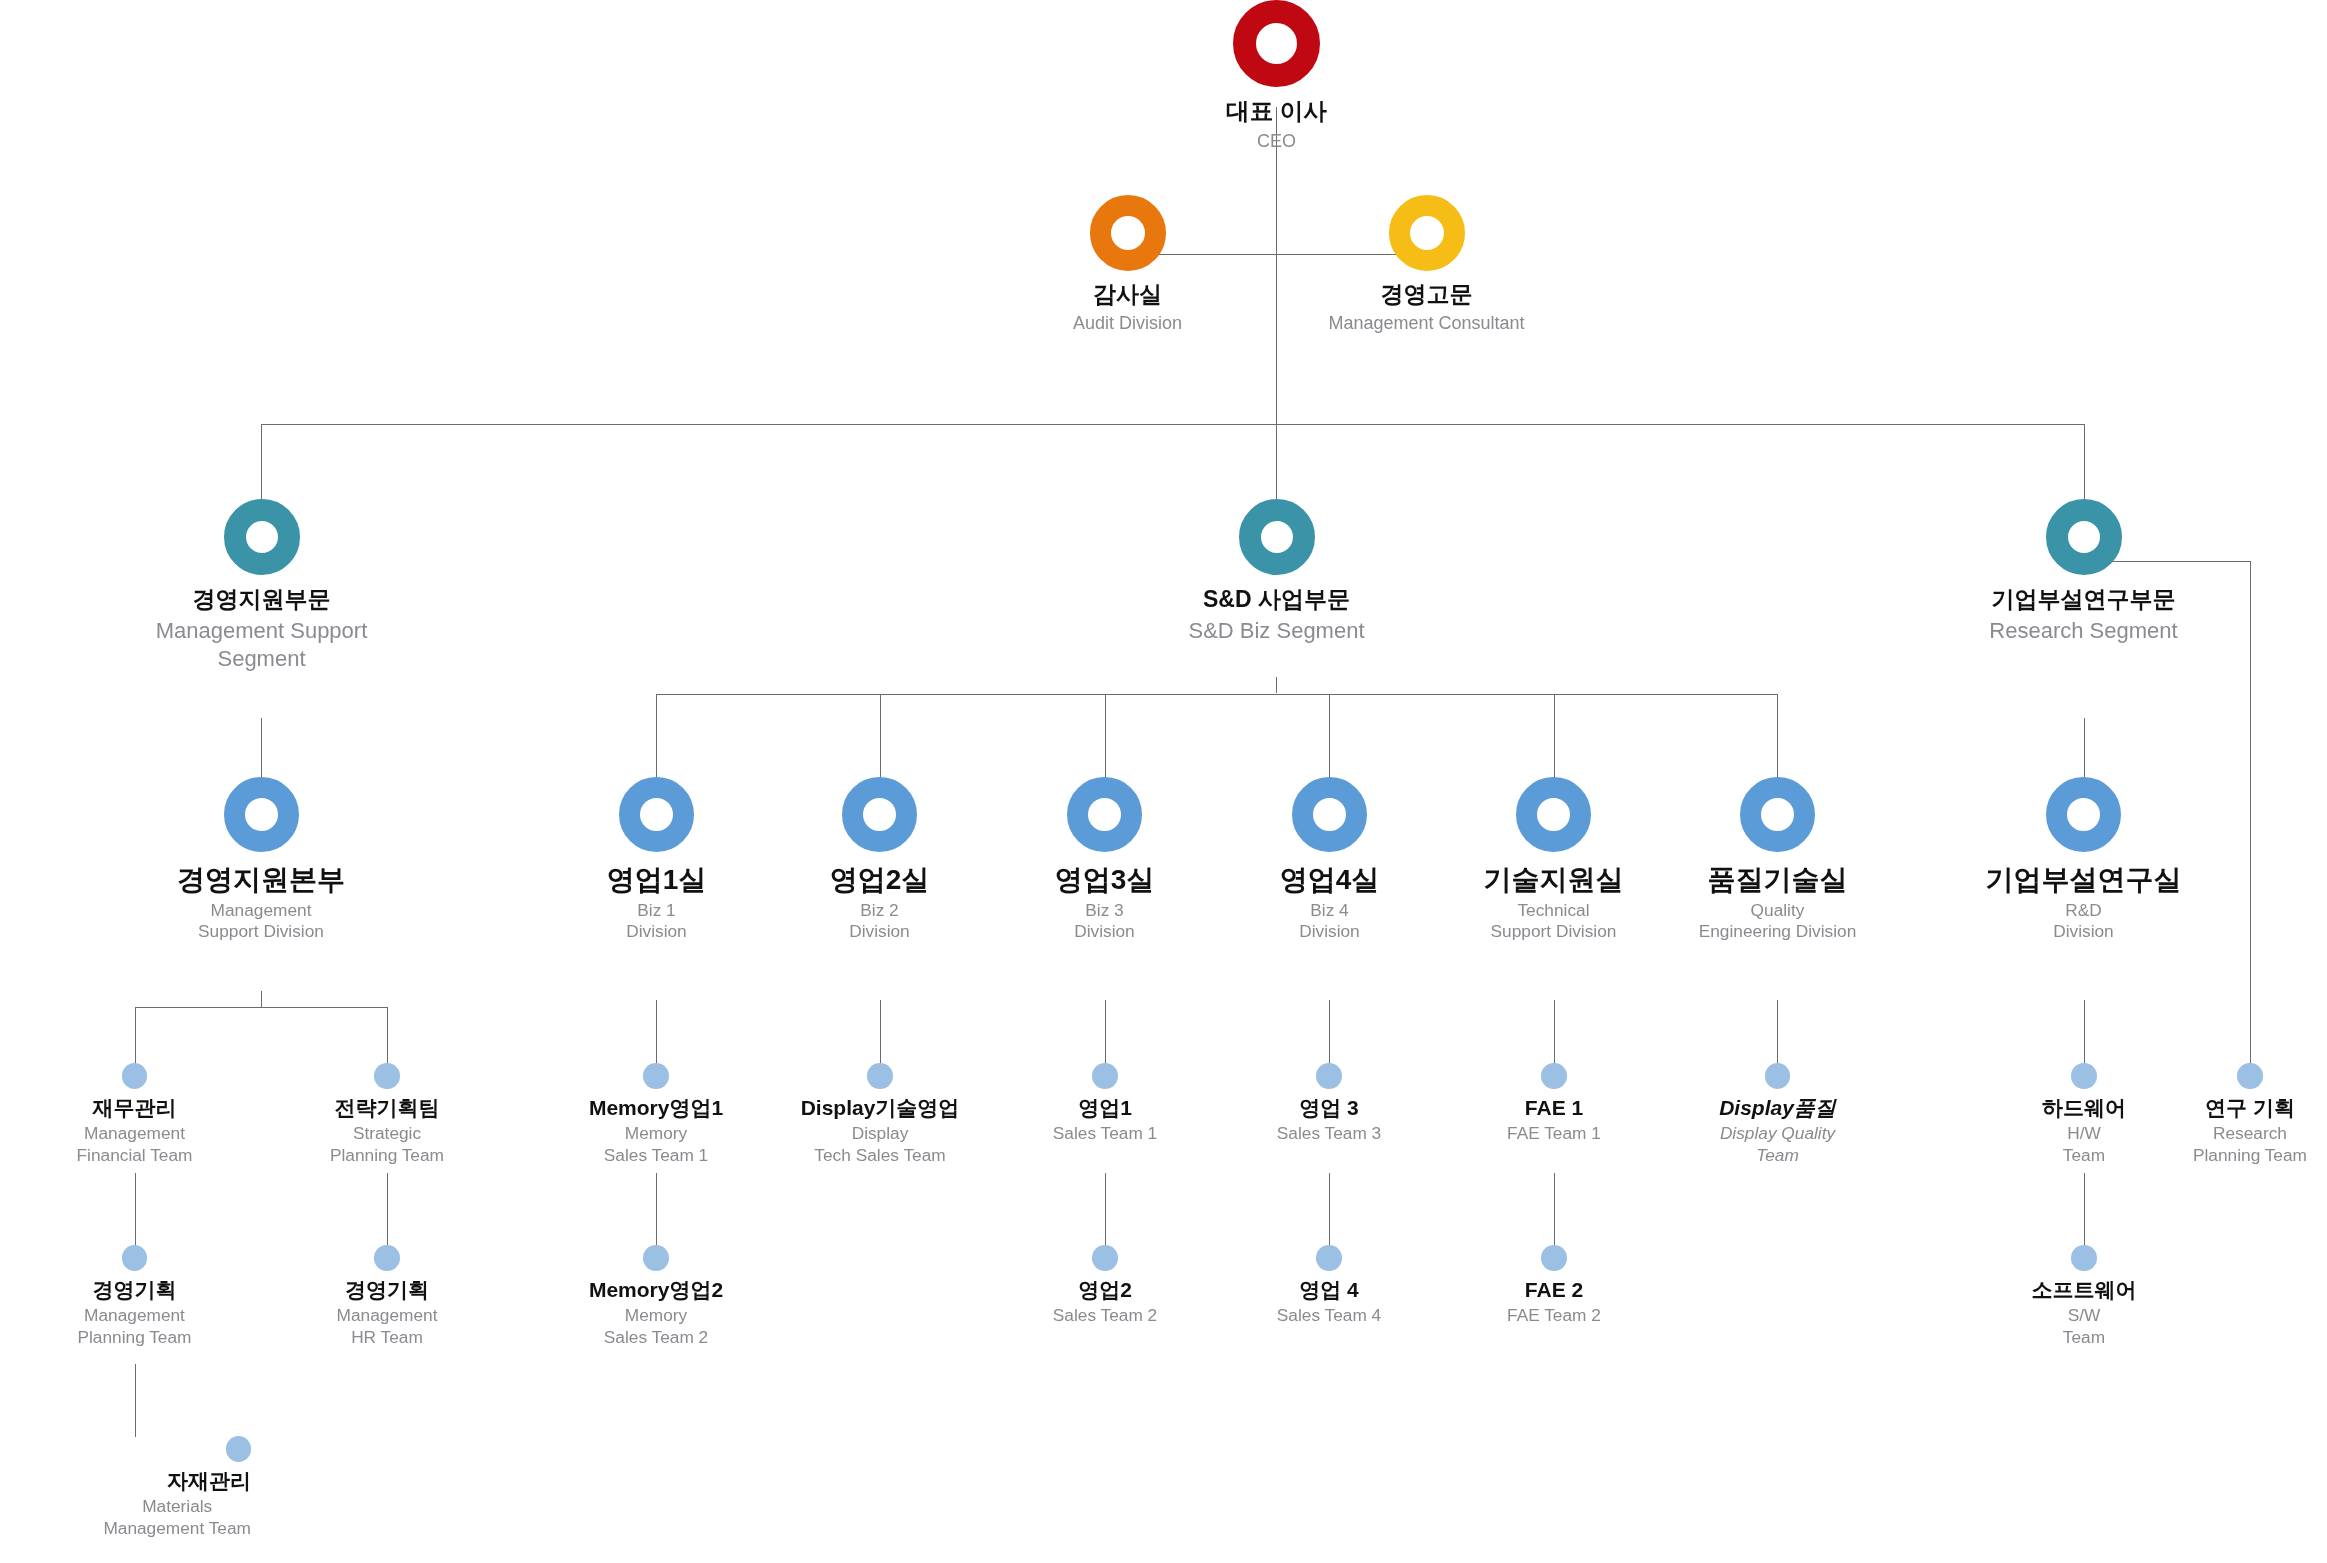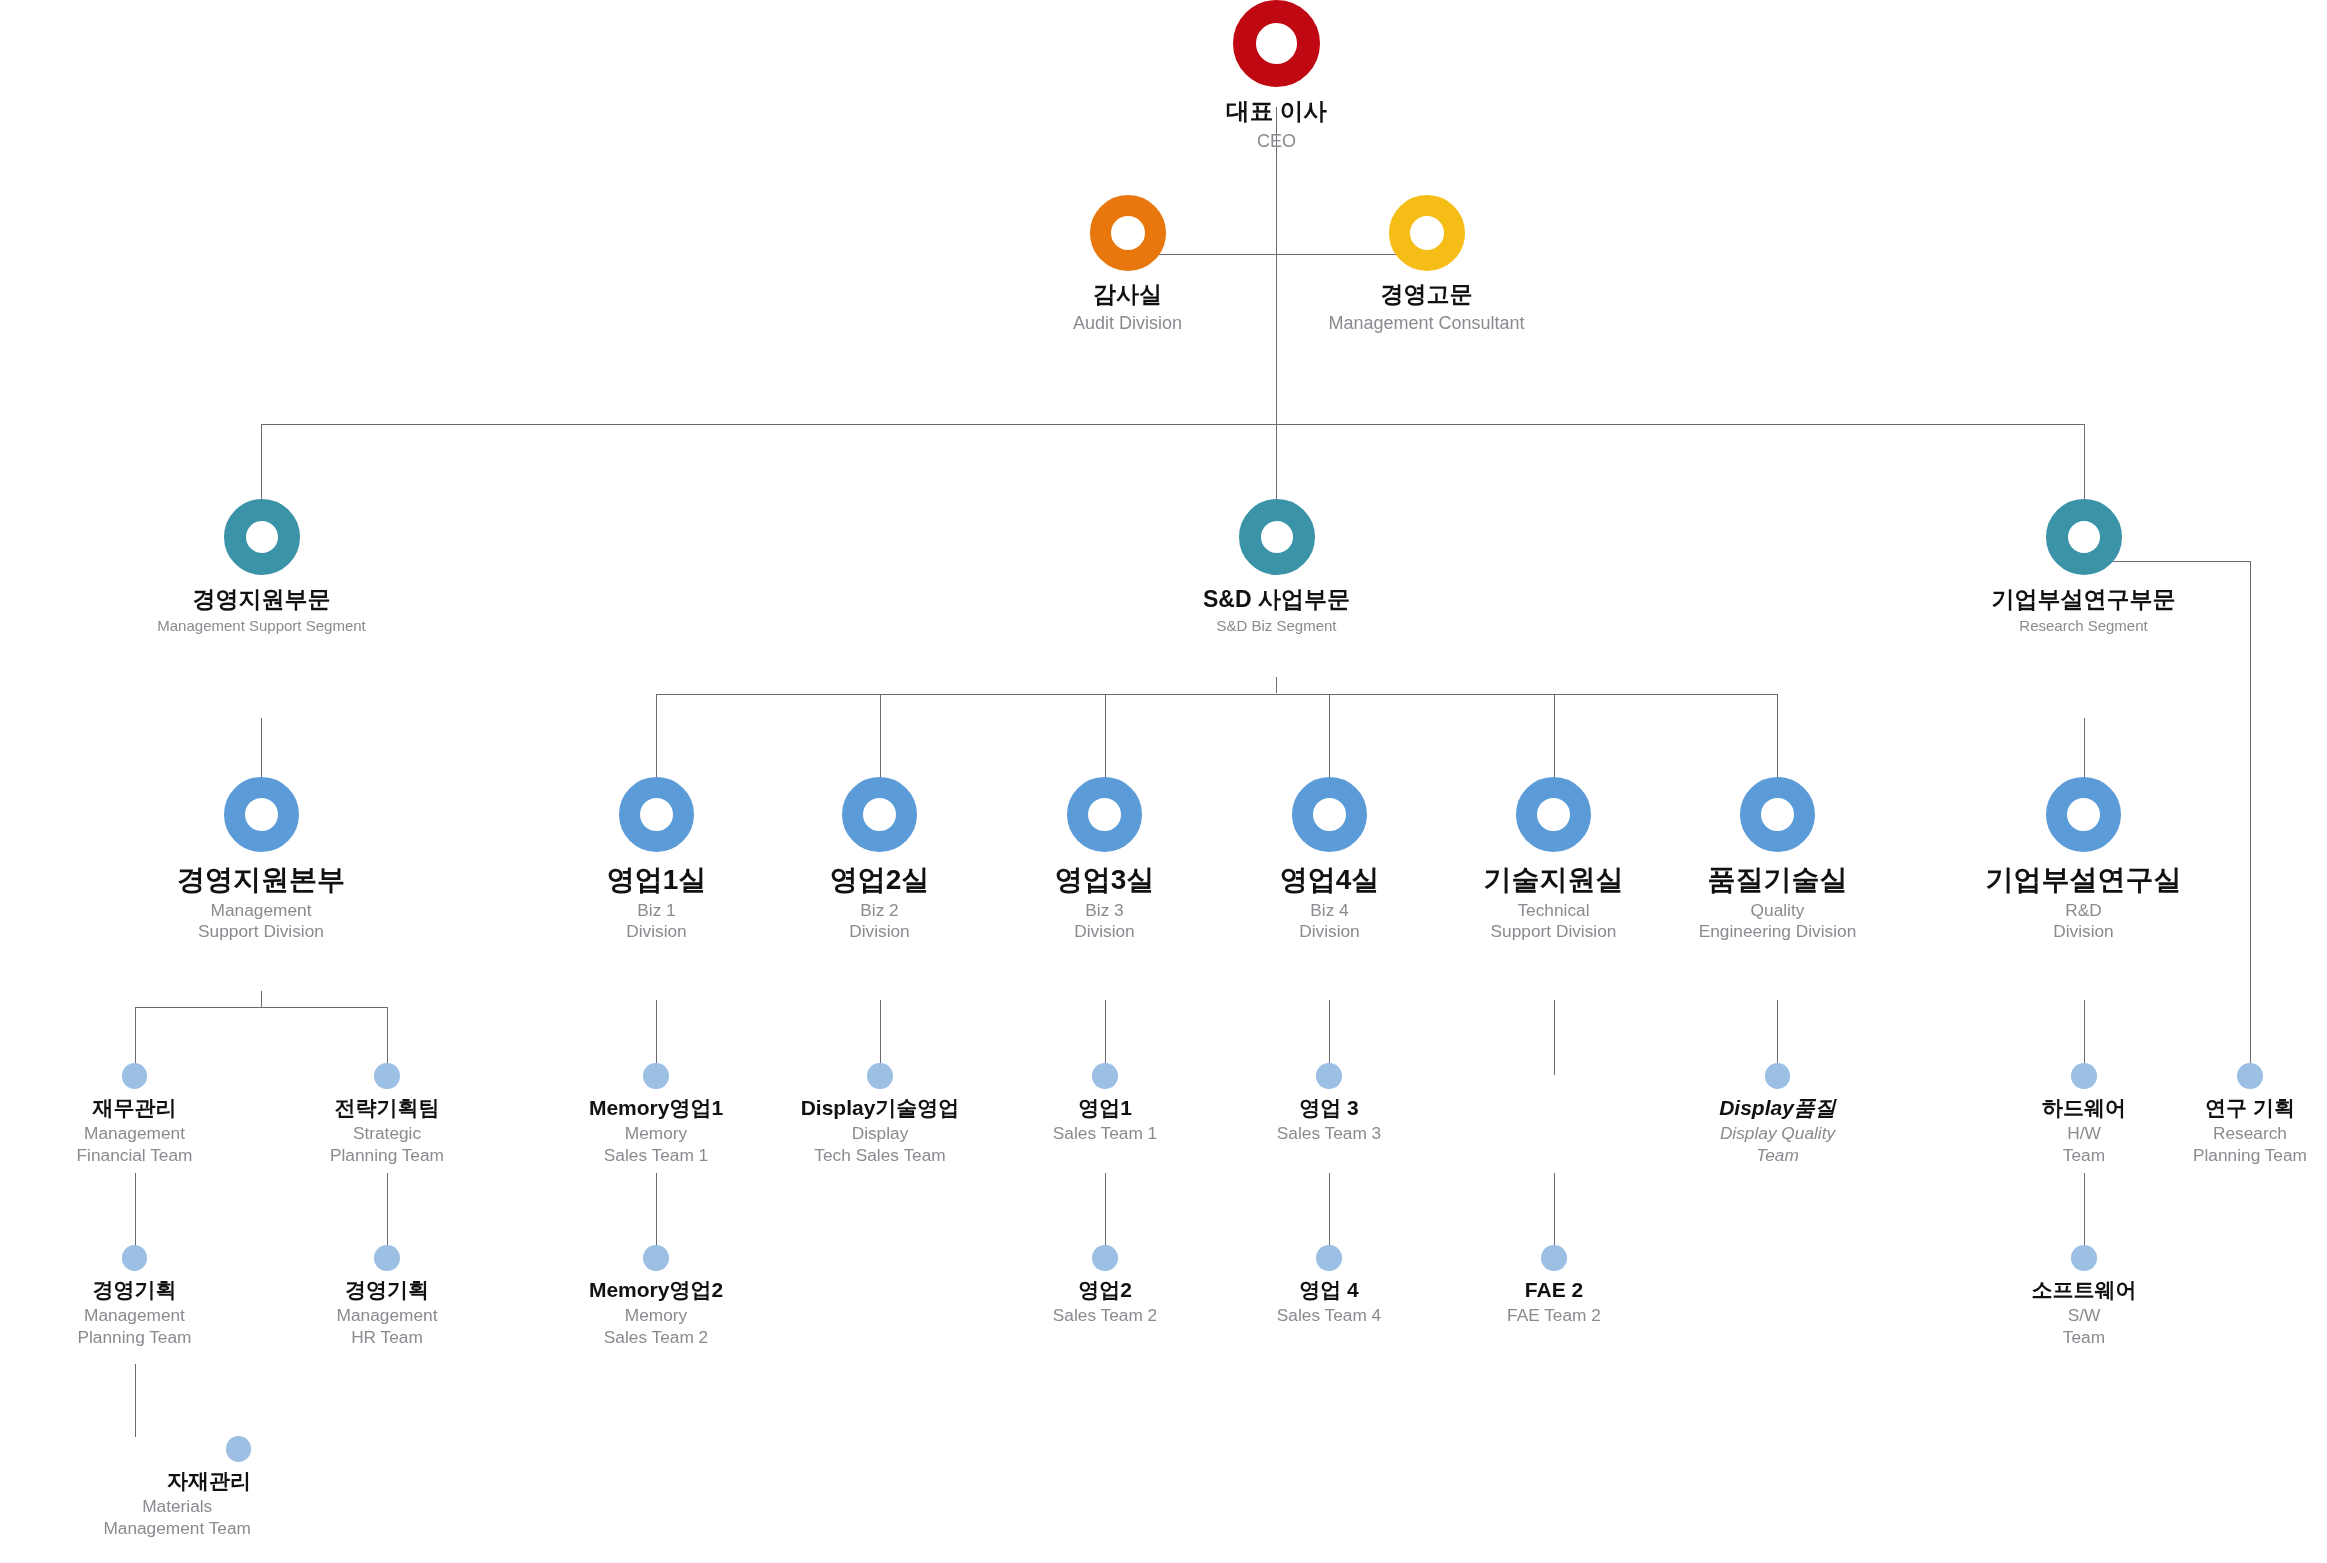--- a/index.html
+++ b/index.html
@@ -61,21 +61,21 @@
   .lvl-staff.amber .ring { border-color: #f5bd16; }
   .lvl-seg .ring      { width: 76px;  height: 76px;  border: 22px solid #3b93a8; }
   .lvl-div .ring      { width: 75px;  height: 75px;  border: 21px solid #5b9bd8; }
   .lvl-team .dot      { width: 25.5px;  height: 25.5px;  background: #9cbfe4; }
 
   .lvl-ceo .label-ko   { font-size: 23.6px; margin-top: 11px; }
   .lvl-ceo .label-en   { font-size: 18px; margin-top: 5.5px; }
   .lvl-staff .label-ko { font-size: 23px; margin-top: 11px; }
   .lvl-staff .label-en { font-size: 18px; margin-top: 4.5px; }
   .lvl-seg .label-ko   { font-size: 23px; margin-top: 11.8px; }
-  .lvl-seg .label-en   { font-size: 15px; margin-top: 4.5px; text-align: center; }
+  .lvl-seg .label-en   { font-size: 22px; margin-top: 4.5px; text-align: center; }
   .lvl-div .label-ko   { font-size: 28px; margin-top: 11.8px; }
   .lvl-div .label-en   { font-size: 17.3px; margin-top: 4.5px; }
   .lvl-team .label-ko  { font-size: 21px; margin-top: 7.3px; }
   .lvl-team .label-en  { font-size: 17.3px; margin-top: 3.6px; }
 </style>
 </head>
 <body>
 
 <div id="canvas">
 
@@ -258,20 +258,25 @@
     <div class="label-ko">영업1</div>
     <div class="label-en">Sales Team 1</div>
   </div>
 
   <div class="node lvl-team" style="left:1220px; top:1063px; width:218px;">
     <div class="dot"></div>
     <div class="label-ko">영업 3</div>
     <div class="label-en">Sales Team 3</div>
   </div>
 
+  <div class="node lvl-team" style="left:1445px; top:1063px; width:218px;">
+    <div class="dot"></div>
+    <div class="label-ko">FAE 1</div>
+    <div class="label-en">FAE Team 1</div>
+  </div>
 
   <div class="node lvl-team" style="left:1664px; top:1063px; width:227px;font-style:italic;">
     <div class="dot"></div>
     <div class="label-ko">Display품질</div>
     <div class="label-en">Display Quality
 Team</div>
   </div>
 
   <div class="node lvl-team" style="left:1975px; top:1063px; width:218px;">
     <div class="dot"></div>

